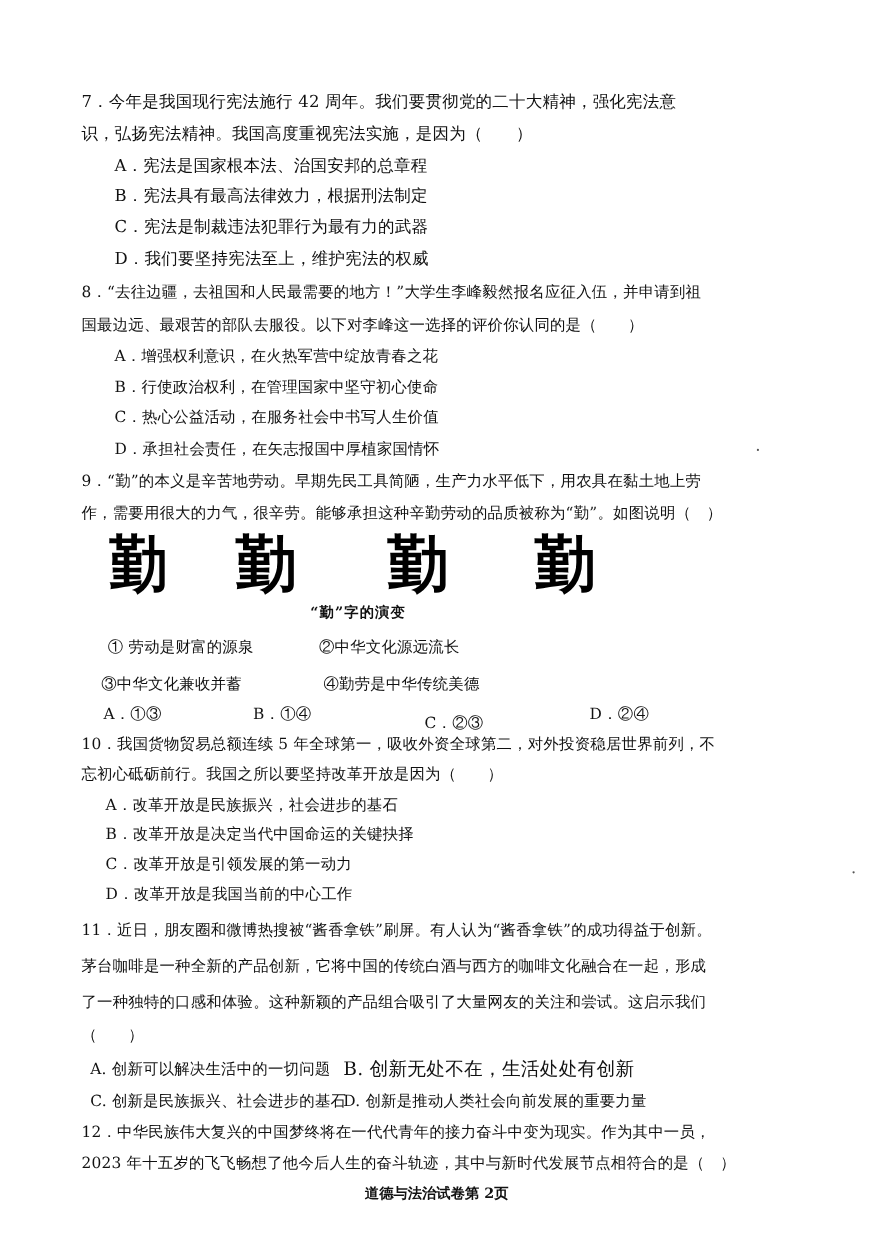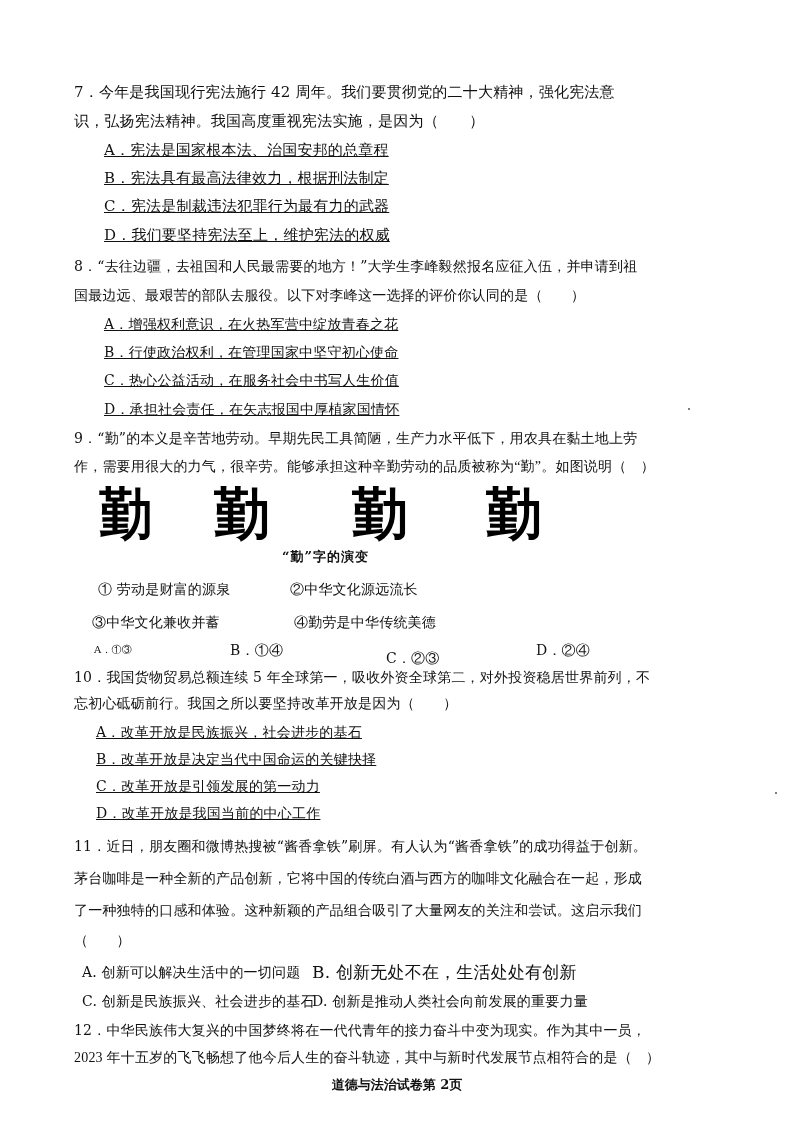--- a/index.html
+++ b/index.html
@@ -7,22 +7,22 @@
     width: 794px; height: 1124px; position: relative; overflow: hidden;
     font-family: "DejaVu Serif", "Liberation Serif", serif;
     color: #111;
   }
   .page { position: absolute; left: 0; top: 0; width: 794px; height: 852px; }
   .line {
     position: absolute; white-space: nowrap; font-size: 15px; line-height: 20px;
     letter-spacing: 0.2px;
   }
   .q { left: 74px; }
-  .cont { left: 74px; font-family: Liberation Serif, serif; }
-  .opt { left: 104px; text-decoration: underline; }
+  .cont { left: 74px; }
+  .opt { left: 104px; }
   .calli {
     position: absolute; top: 482px; height: 62px; font-size: 56px; line-height: 62px;
     font-weight: bold; font-family: "DejaVu Serif", serif; color: #000;
     letter-spacing: -6px;
   }
   .caption {
     position: absolute; top: 548px; left: 282px; font-size: 13px; font-weight: bold;
     letter-spacing: 1px;
   }
   .footer {
@@ -59,21 +59,21 @@
     <div class="calli" style="left:352px">勤</div>
     <div class="calli" style="left:486px">勤</div>
     <div class="caption">“勤”字的演变</div>
   </div>
 
   <div class="line" style="top:579px; left:98px; font-size:14px">①  劳动是财富的源泉</div>
   <div class="line" style="top:579px; left:290px; font-size:14px">②中华文化源远流长</div>
   <div class="line" style="top:612px; left:92px; font-size:14px">③中华文化兼收并蓄</div>
   <div class="line" style="top:612px; left:294px; font-size:14px">④勤劳是中华传统美德</div>
 
-  <div class="line" style="top:640px; left:94px; font-size:10px">A．①③</div>
+  <div class="line" style="top:640px; left:94px; font-size:14px">A．①③</div>
   <div class="line" style="top:640px; left:230px; font-size:14px">B．①④</div>
   <div class="line" style="top:648px; left:386px; font-size:14px">C．②③</div>
   <div class="line" style="top:640px; left:536px; font-size:14px">D．②④</div>
 
   <div class="line q" style="top:667px; font-size:14px">10．我国货物贸易总额连续 5 年全球第一，吸收外资全球第二，对外投资稳居世界前列，不</div>
   <div class="line cont" style="top:694px; font-size:14px">忘初心砥砺前行。我国之所以要坚持改革开放是因为（　　）</div>
   <div class="line opt" style="top:722px; left:96px; font-size:14px">A．改革开放是民族振兴，社会进步的基石</div>
   <div class="line opt" style="top:749px; left:96px; font-size:14px">B．改革开放是决定当代中国命运的关键抉择</div>
   <div class="line opt" style="top:776px; left:96px; font-size:14px">C．改革开放是引领发展的第一动力</div>
   <div class="line opt" style="top:803px; left:96px; font-size:14px">D．改革开放是我国当前的中心工作</div>

